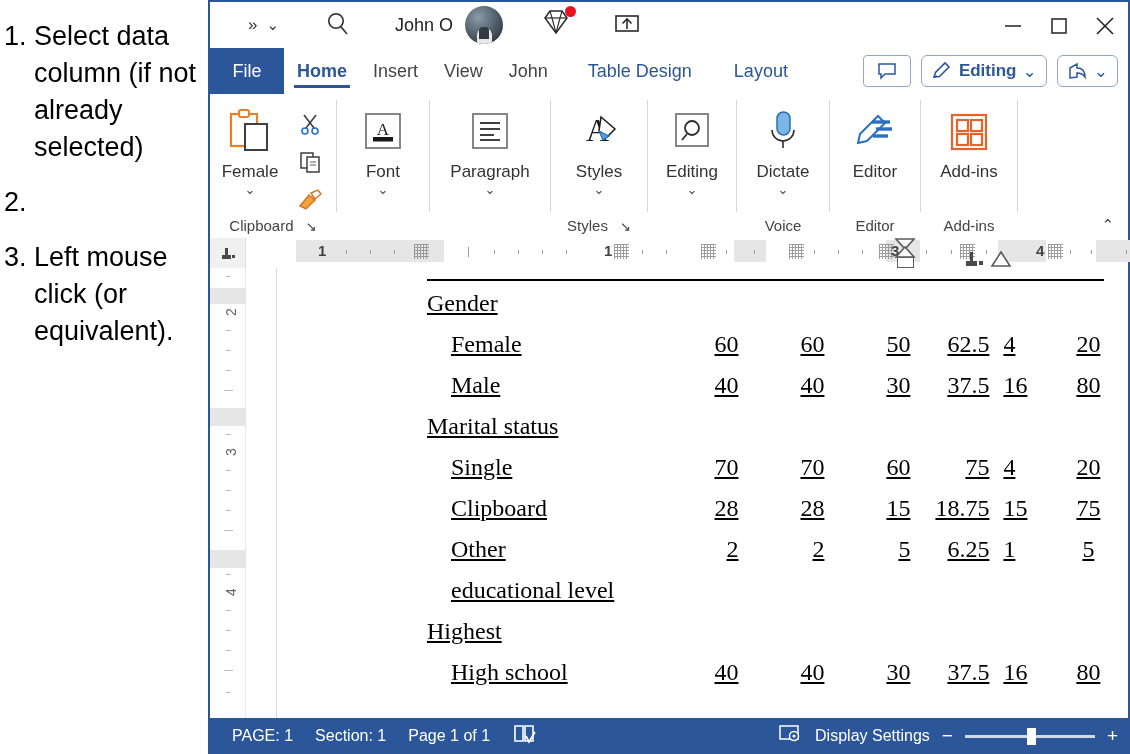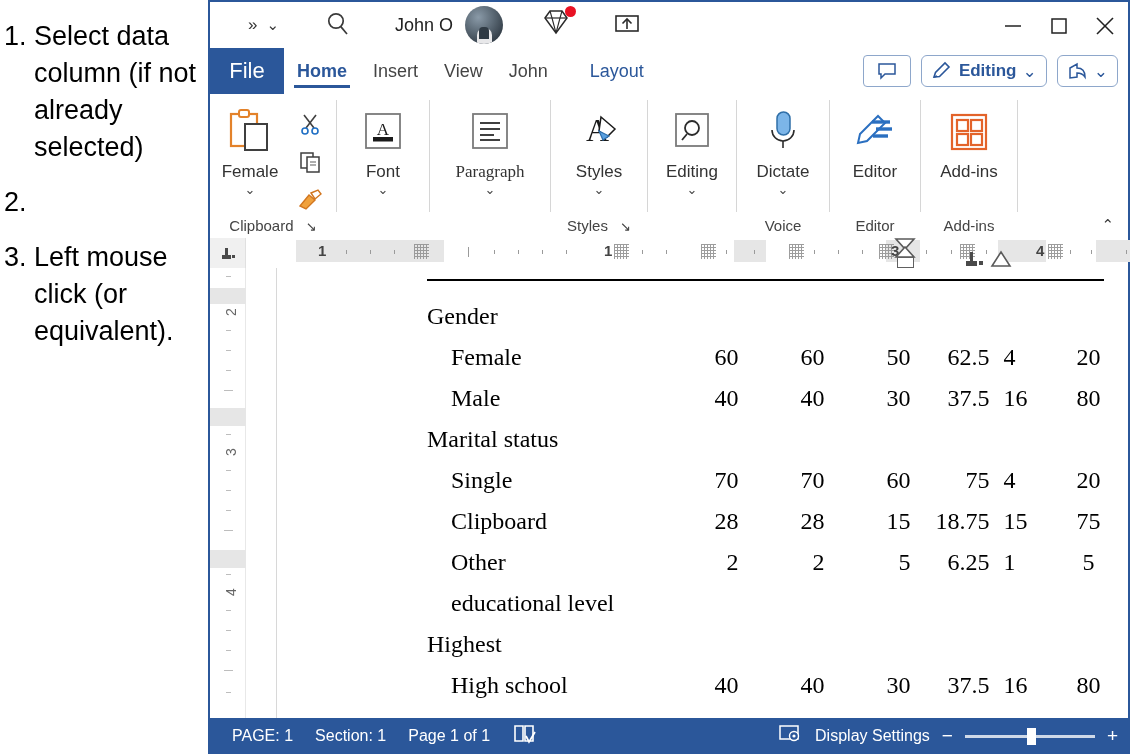--- a/index.html
+++ b/index.html
@@ -68,21 +68,21 @@
   
   .ribbon-tabs {
     height: 46px; width: 920px; background: #fff;
     display: flex; align-items: stretch;
     border-right: 2px solid #2b579a;
     position: relative;
   }
   .tab-file {
     width: 74px; background: #2b579a; color: #fff;
     display: flex; align-items: center; justify-content: center;
-    font-size: 22px;
+    font-size: 18px;
   }
   .tab {
     padding: 0 13px; display: flex; align-items: center; justify-content: center;
     font-size: 18px; color: #444; position: relative; white-space: nowrap;
   }
   .tab.active { color: #2b579a; font-weight: bold; }
   .tab.active::after {
     content: ""; position: absolute; left: 10px; right: 10px; bottom: 6px;
     height: 3px; background: #2b579a;
   }
@@ -152,21 +152,21 @@
   .vr-num { position: absolute; left: 13px; font-size: 14px; color: #666; transform: rotate(-90deg); transform-origin: left top; }
   .vr-tick { position: absolute; left: 16px; width: 5px; height: 1px; background: #bdbdbd; }
   .vr-tick.mid { left: 14px; width: 9px; }
 
   .page {
     position: absolute; left: 66px; top: 0; right: 10px; bottom: 0;
     background: #fff; border-left: 1px solid #d8d8d8;
   }
   .topline { position: absolute; left: 150px; right: 14px; top: 11px; height: 2px; background: #000; }
 
-  .doc-table { position: absolute; left: 150px; top: 35px; right: 0; }
+  .doc-table { position: absolute; left: 150px; top: 22px; right: 0; text-decoration: underline; }
   .drow { display: flex; align-items: baseline; height: 41px; font-family: "Liberation Serif", serif; font-size: 24px; color: #000; }
   .c-label { width: 228px; }
   .c-label.indent { padding-left: 24px; }
   .c-n1, .c-n2, .c-n3 { width: 87px; text-align: right; }
   .c-sel { width: 88px; text-align: right; padding-right: 8px; }
   .c-n5 { width: 62px; text-align: left; padding-left: 6px; }
   .c-n6 { width: 60px; text-align: center; }
 
   
   .statusbar {
@@ -254,20 +254,21 @@
         </div>
       </div>
     </div>
 
     <div class="ribbon-tabs">
       <div class="tab-file">File</div>
       <div class="tab active">Home</div>
       <div class="tab">Insert</div>
       <div class="tab">View</div>
       <div class="tab">John</div>
+      <div class="tab ctx" style="margin-left:14px;">Table Design</div>
       <div class="tab ctx" style="margin-left:16px;">Layout</div>
 
       <div class="tabs-right">
         <div class="pill sq" style="width:48px;">
           <svg width="20" height="18" viewBox="0 0 20 18">
               <path d="M2 2 H18 V12 H8 L4 16 V12 H2 Z" fill="none" stroke="#2b579a" stroke-width="1.5"></path>
             </svg>
         </div>
         <div class="pill">
           <svg width="22" height="20" viewBox="0 0 22 20">
@@ -345,21 +346,21 @@
             </div>
             <div class="lbl">Font</div>
             <div class="chev">⌄</div>
           </div>
         </div>
       </div>
       <div class="grp-sep"></div>
 
       <div class="grp" style="width:120px;">
         <div class="grp-items" style="justify-content:center;">
-          <div class="cmd" style="width:110px;font-family:Liberation Serif, serif;">
+          <div class="cmd" style="width:110px;">
             <div class="ico">
               <svg width="46" height="46" viewBox="0 0 46 46">
                   <rect x="6" y="5" width="34" height="34" fill="#fff" stroke="#7a7a7a" stroke-width="1.8"></rect>
                   <line x1="13" y1="14" x2="33" y2="14" stroke="#2b2b2b" stroke-width="1.8"></line>
                   <line x1="13" y1="20" x2="33" y2="20" stroke="#2b2b2b" stroke-width="1.8"></line>
                   <line x1="13" y1="26" x2="27" y2="26" stroke="#2b2b2b" stroke-width="1.8"></line>
                   <line x1="13" y1="31" x2="33" y2="31" stroke="#2b2b2b" stroke-width="1.8"></line>
                 </svg>
             </div>
             <div class="lbl">Paragraph</div>

